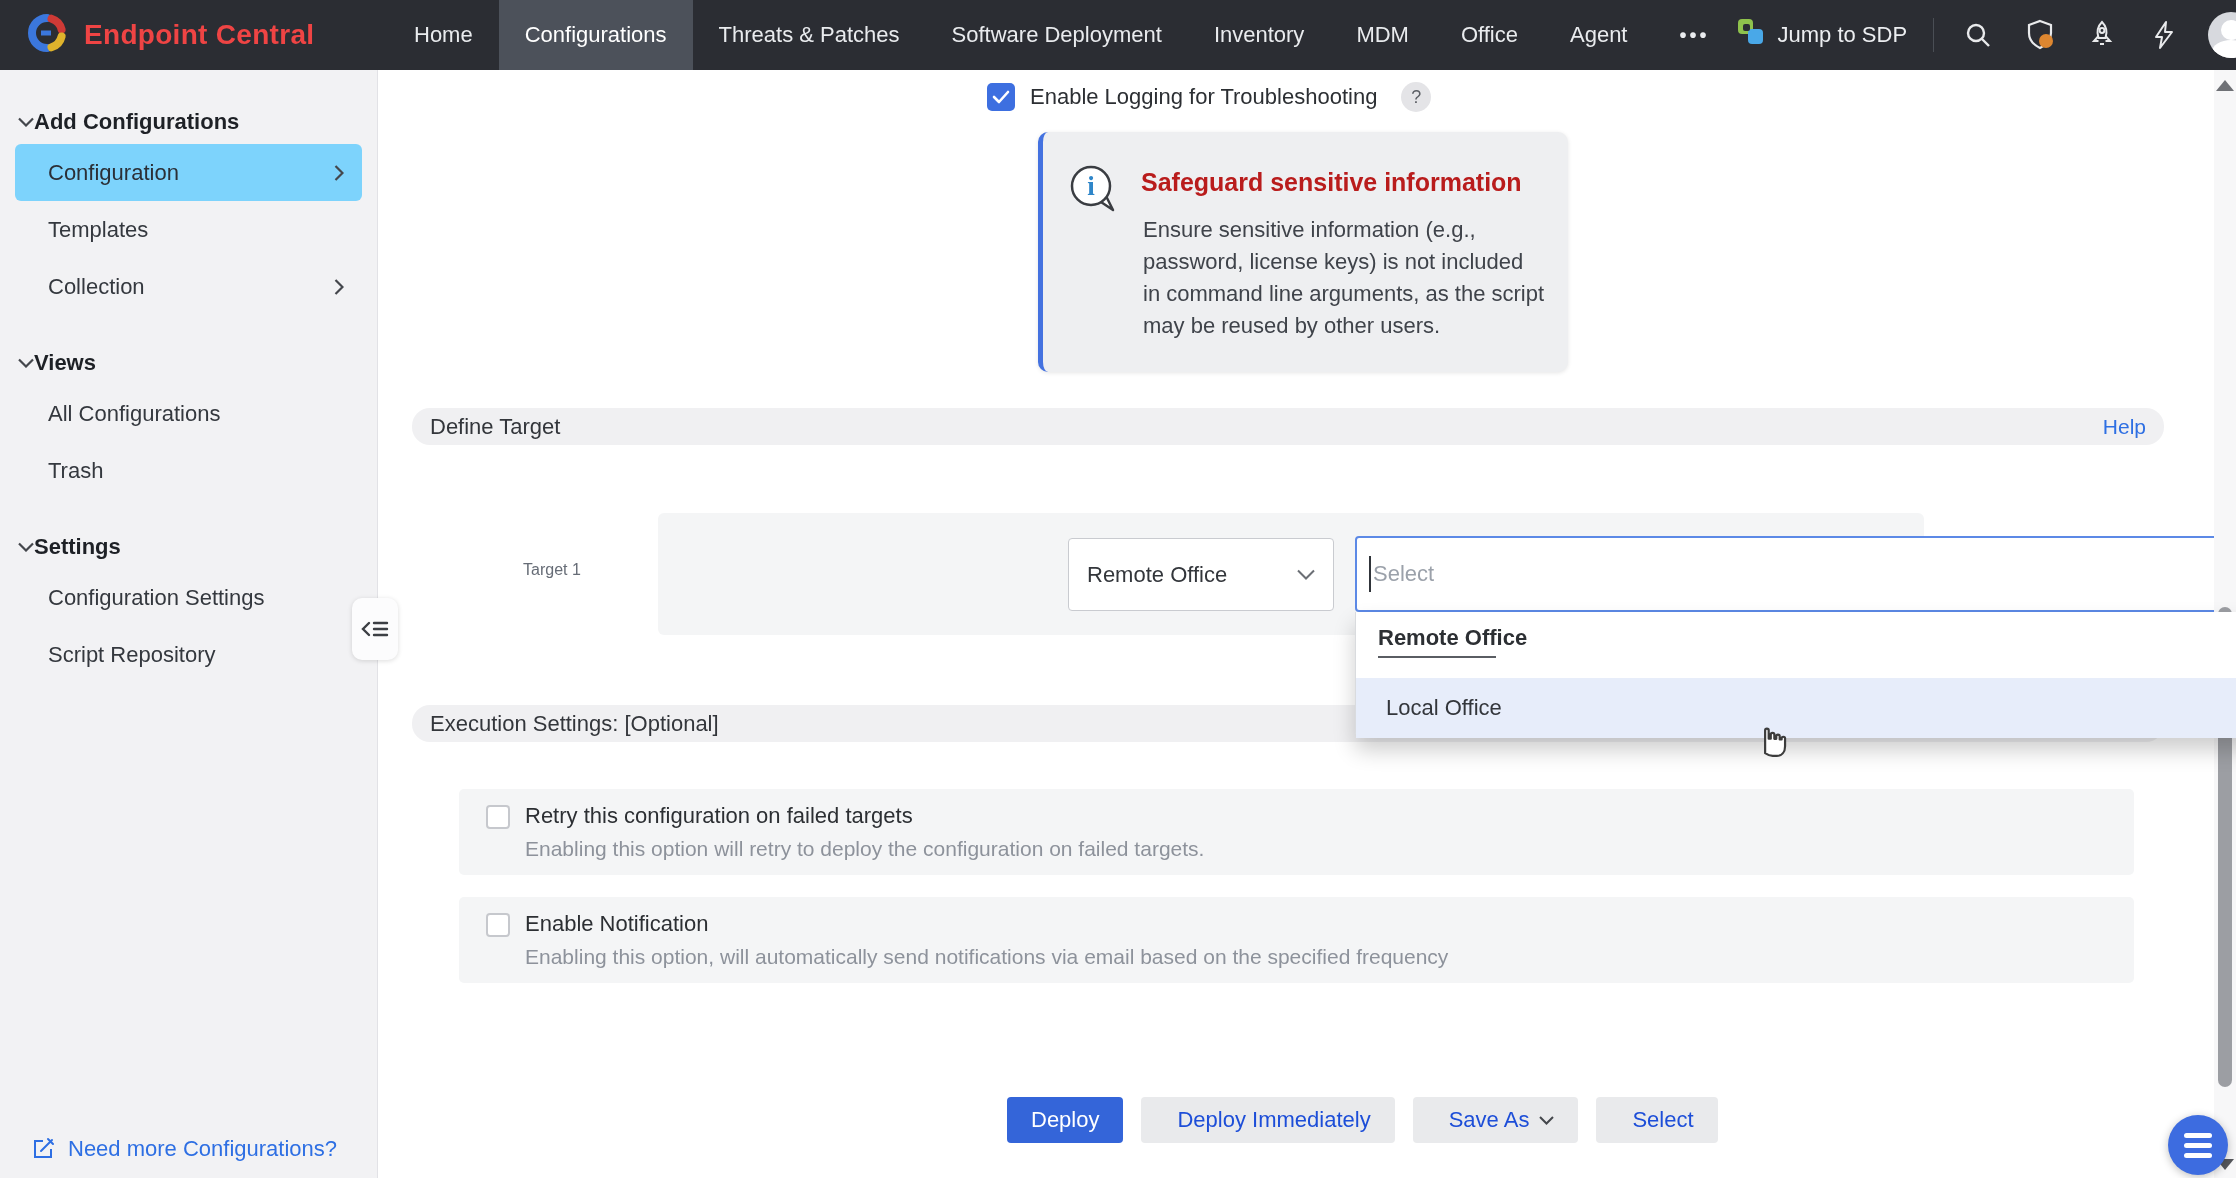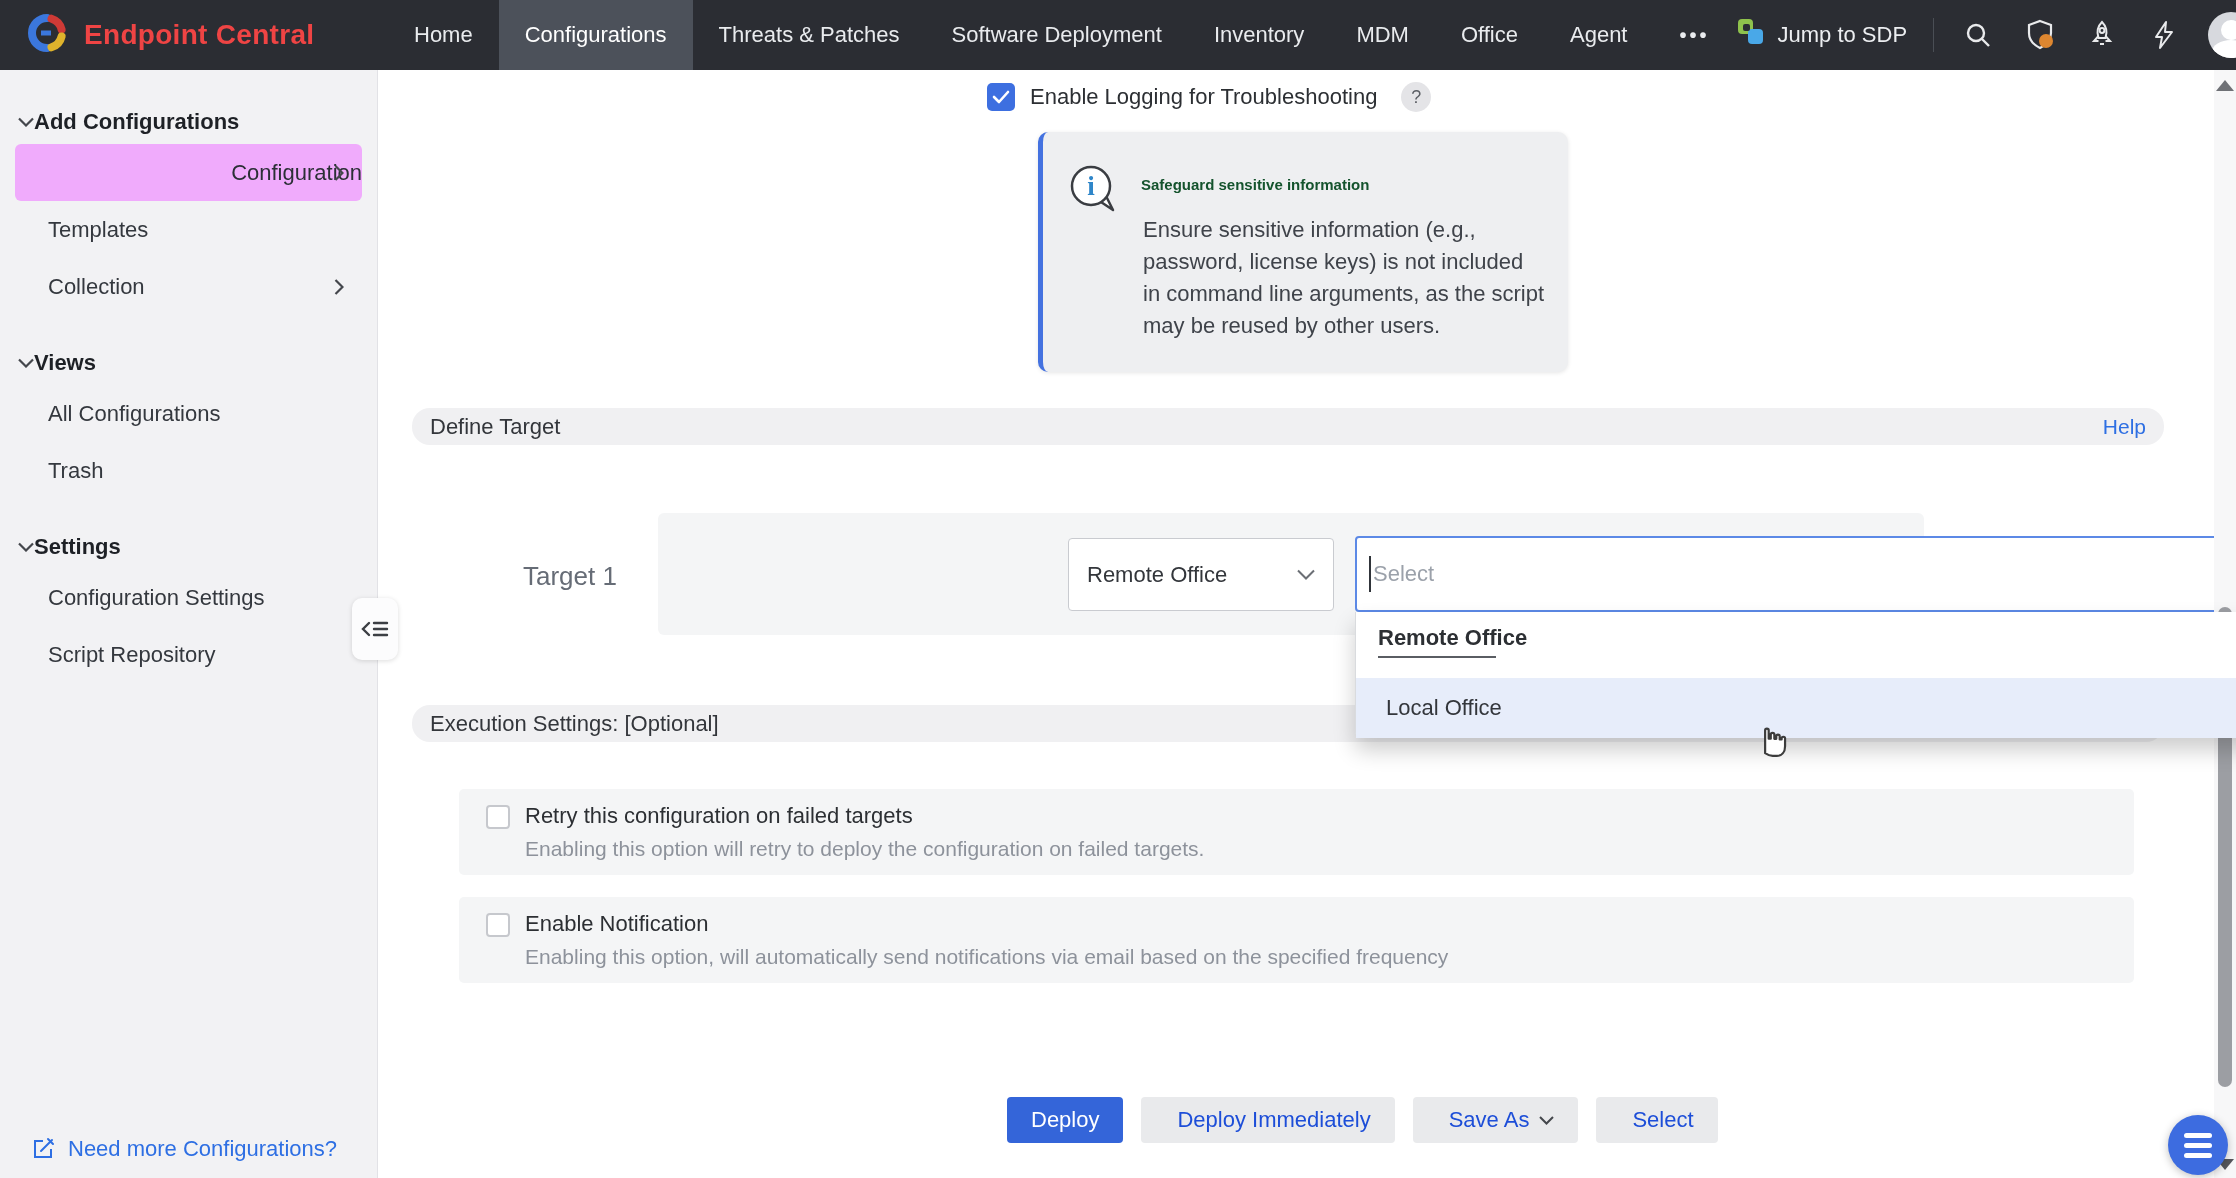--- a/index.html
+++ b/index.html
@@ -20,47 +20,47 @@
   .icon-btn{display:flex;align-items:center;justify-content:center;width:36px;height:36px;cursor:pointer;position:relative;}
   .avatar{width:46px;height:46px;border-radius:50%;background:#d7d9de;position:relative;overflow:hidden;cursor:pointer;}
   .avatar::before{content:"";position:absolute;left:13px;top:8px;width:20px;height:20px;border-radius:50%;background:#fff;}
   .avatar::after{content:"";position:absolute;left:4px;top:28px;width:38px;height:24px;border-radius:50%;background:#fff;}
 
   
   .sidebar{position:absolute;left:0;top:70px;width:378px;bottom:0;background:#f2f2f4;border-right:1px solid #e2e2e6;padding-top:30px;box-sizing:border-box;z-index:10;}
   .side-title{height:44px;display:flex;align-items:center;padding-left:18px;font-weight:bold;font-size:22px;color:#1e2126;cursor:pointer;}
   .side-section{margin-bottom:26px;}
   .side-item{height:57px;display:flex;align-items:center;padding-left:33px;margin:0 15px;font-size:22px;color:#34383e;position:relative;border-radius:6px;cursor:pointer;}
-  .side-item.selected{background:#f0abfc;color:#2b2f36;justify-content:flex-end;}
+  .side-item.selected{background:#7dd3fc;color:#2b2f36;}
   .side-item .chev-right{position:absolute;right:18px;top:50%;transform:translateY(-50%);}
   .side-footer{position:absolute;left:30px;bottom:16px;display:flex;align-items:center;gap:12px;color:#2e6fe3;font-size:22px;cursor:pointer;}
   .collapse-tab{position:absolute;left:352px;top:598px;width:46px;height:62px;background:#fcfcfd;border-radius:10px;box-shadow:0 1px 5px rgba(0,0,0,.14);display:flex;align-items:center;justify-content:center;z-index:30;cursor:pointer;}
 
   
   .content{position:absolute;left:379px;top:70px;right:22px;bottom:0;background:#fff;}
   .logging-row{position:absolute;left:608px;top:12px;display:flex;align-items:center;}
   .cb{width:28px;height:28px;border-radius:5px;box-sizing:border-box;cursor:pointer;flex:0 0 auto;}
   .cb.checked{background:#3d6fe0;display:flex;align-items:center;justify-content:center;}
   .cb.unchecked{background:#fff;border:2px solid #c6c8cd;border-radius:4px;width:24px;height:24px;}
   .logging-label{margin-left:15px;font-size:22px;color:#2c2f33;}
   .help-circle{margin-left:24px;width:30px;height:30px;border-radius:50%;background:#e4e4e7;color:#5b5e64;font-size:18px;display:flex;align-items:center;justify-content:center;cursor:pointer;}
 
   .infobox{position:absolute;left:659px;top:62px;width:530px;height:240px;background:#eeeff1;border-left:5px solid #4472e0;border-radius:10px;box-shadow:0 1px 4px rgba(0,0,0,.10);box-sizing:border-box;}
   .infobox .bubble{position:absolute;left:22px;top:30px;}
-  .infobox .info-title{position:absolute;left:98px;top:44px;font-size:15px;font-weight:bold;color:#14532d;}
+  .infobox .info-title{position:absolute;left:98px;top:36px;font-size:25px;font-weight:bold;color:#b91c1c;}
   .infobox .info-body{position:absolute;left:100px;top:82px;width:402px;font-size:22px;line-height:32px;color:#3f434a;}
 
   .section-bar{position:absolute;left:33px;width:1752px;height:37px;background:#f0f0f2;display:flex;align-items:center;justify-content:space-between;padding:0 18px;box-sizing:border-box;border-radius:18px;}
   .section-bar .bar-title{font-size:22px;color:#33363b;}
   .help-link{font-size:21px;color:#2e6fe3;cursor:pointer;}
   .bar-define{top:338px;z-index:4;}
   .bar-exec{top:635px;z-index:4;}
 
   .target-panel{position:absolute;left:279px;top:443px;width:1266px;height:122px;background:#f4f5f6;border-radius:6px;z-index:5;}
-  .target-label{position:absolute;left:144px;top:491px;font-size:26px;color:#666c76;z-index:6;}
+  .target-label{position:absolute;left:144px;top:491px;font-size:16px;color:#666c76;z-index:6;}
   .cat-select{position:absolute;left:689px;top:468px;width:266px;height:73px;background:#fff;border:1px solid #c9cbd0;border-radius:4px;box-sizing:border-box;display:flex;align-items:center;justify-content:space-between;padding:0 18px;cursor:pointer;z-index:6;}
   .cat-select .cat-value{font-size:22px;color:#33363b;}
   .input-wrap{position:absolute;left:976px;top:466px;width:918px;height:76px;z-index:6;}
   .input-wrap input{width:100%;height:100%;box-sizing:border-box;border:2px solid #5c89e6;border-radius:4px;background:#fff;padding:0 16px;font-size:22px;font-family:"Liberation Sans",sans-serif;color:#33363b;outline:none;}
   .input-wrap input::placeholder{color:#9ba1aa;}
   .input-caret{position:absolute;left:14px;top:20px;width:2px;height:36px;background:#30343a;}
 
   .dropdown-menu{position:absolute;left:976px;top:542px;width:918px;height:126px;background:#fff;border:1px solid #d9dbde;border-top:none;border-radius:0 0 6px 6px;box-shadow:0 12px 22px rgba(0,0,0,.20);z-index:20;box-sizing:border-box;}
   .opt-group{position:absolute;left:22px;top:8px;font-size:22px;font-weight:bold;color:#2c2f33;line-height:36px;cursor:pointer;}
   .opt-underline{position:absolute;left:22px;top:44px;width:118px;height:2px;background:#5a5d63;}

